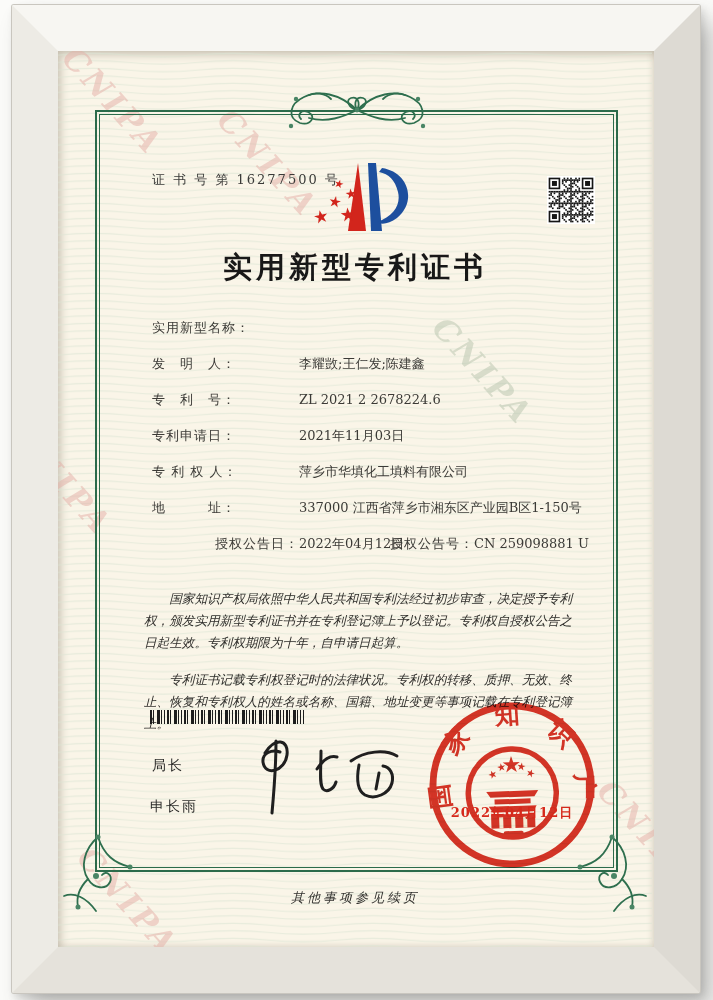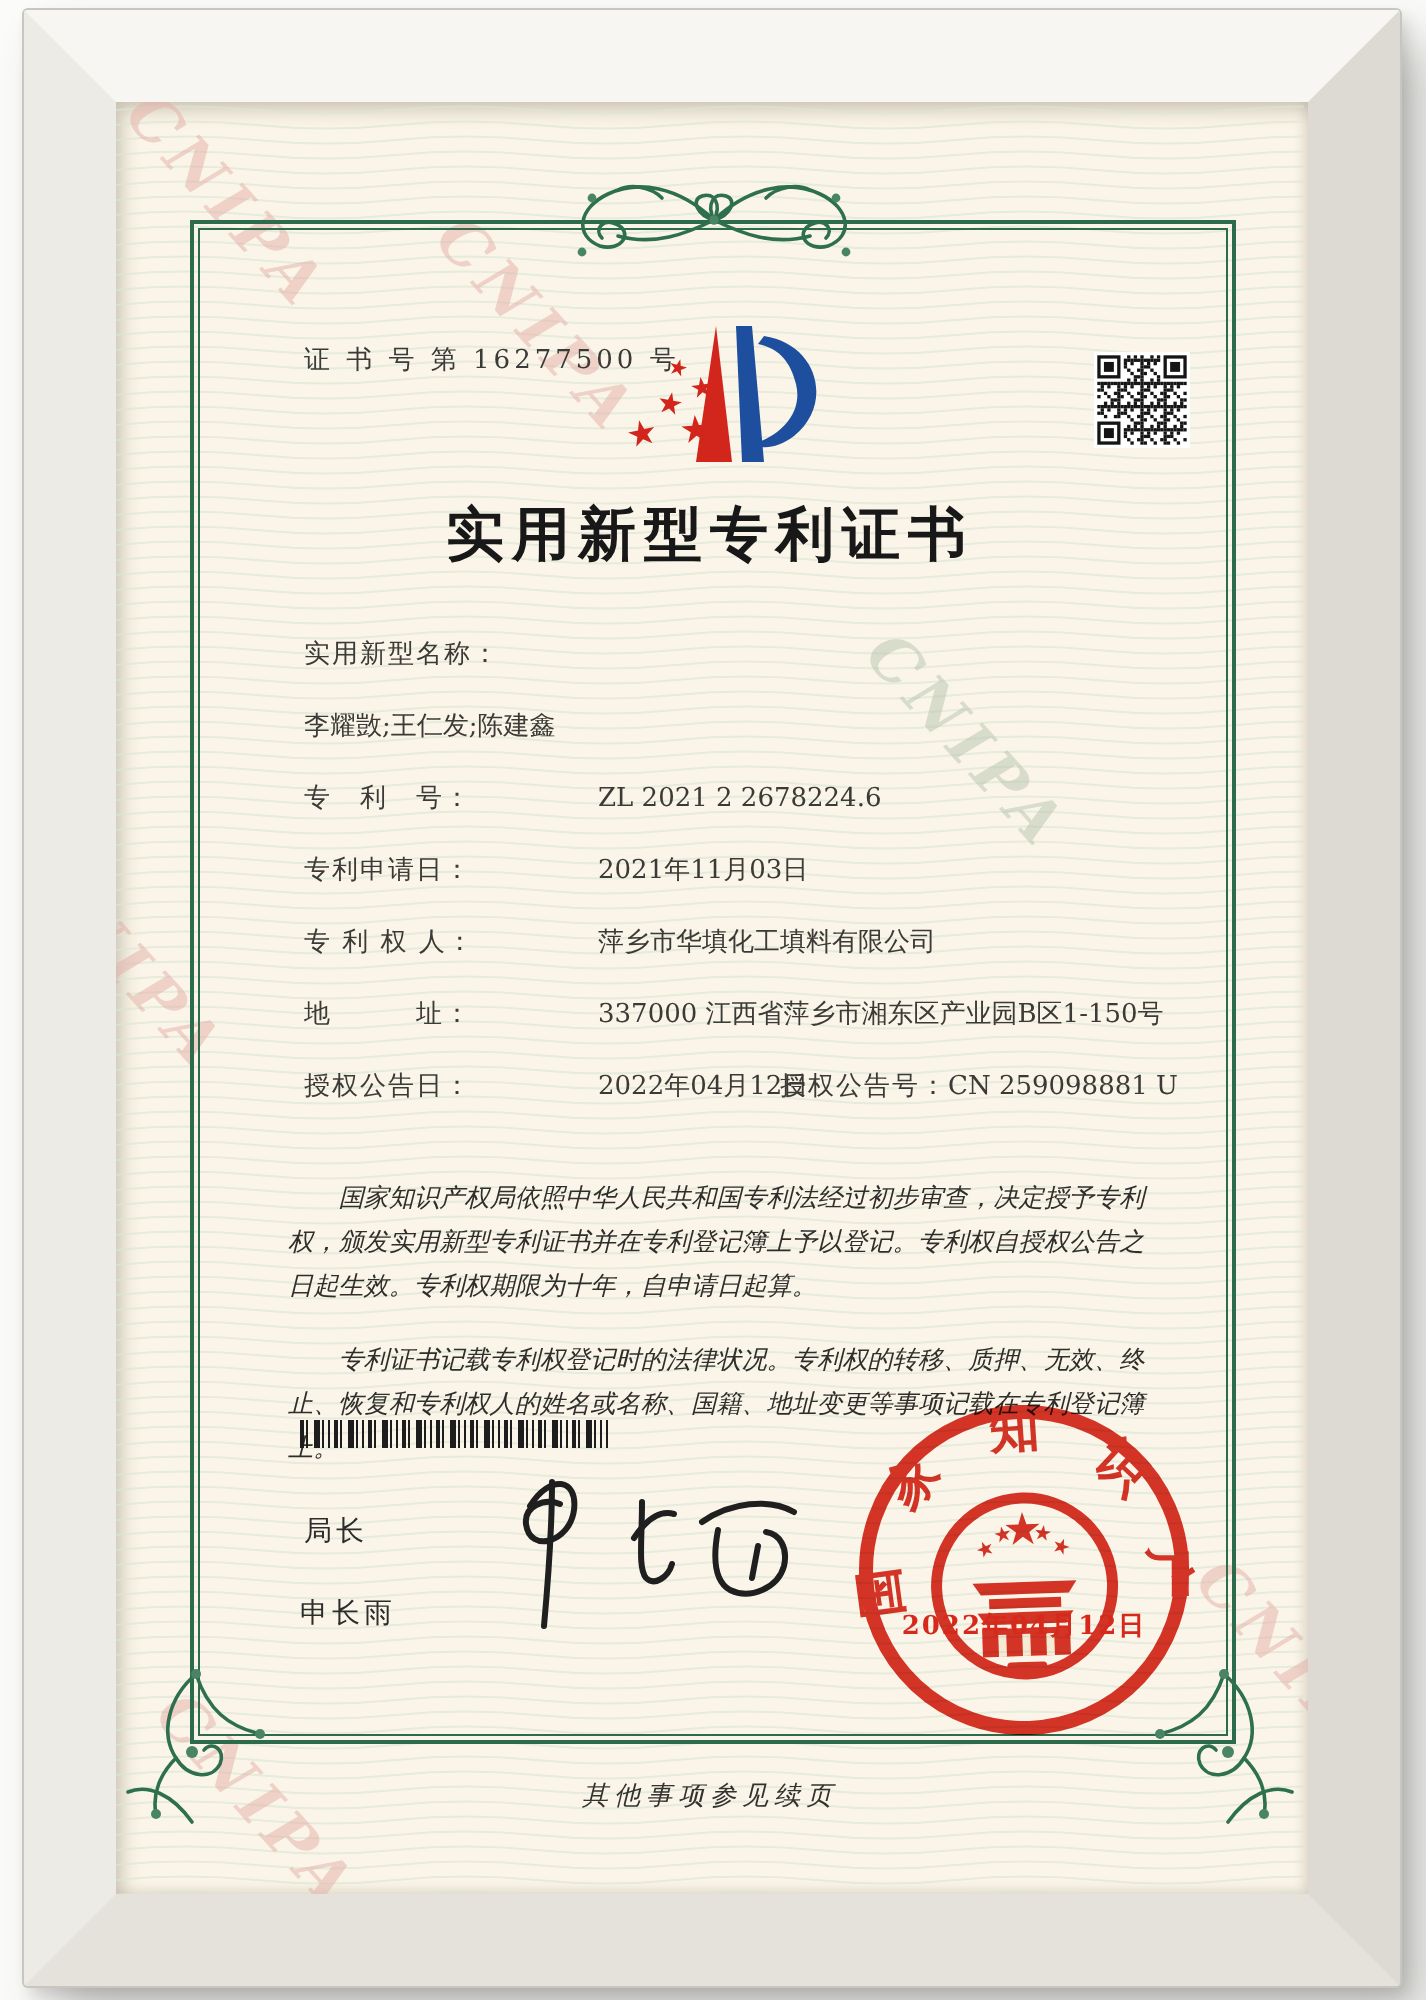--- a/index.html
+++ b/index.html
@@ -25,21 +25,21 @@
   
   .certno{position:absolute;left:94px;top:120px;font-size:13px;letter-spacing:2px;color:#3a3a38;}
   .logo{position:absolute;left:243px;top:108px;}
   .qr{position:absolute;left:487px;top:125px;}
   .title{position:absolute;left:0;top:197px;width:594px;text-align:center;font-size:29px;
          font-weight:bold;letter-spacing:4px;color:#181818;}
   .fields{position:absolute;left:94px;top:267px;width:475px;font-size:13px;color:#3b3a36;}
   .frow{display:flex;line-height:20px;margin-bottom:16px;white-space:nowrap;}
   .frow .lbl{width:147px;flex:none;letter-spacing:1px;}
   .frow .pair1{width:238px;flex:none;display:flex;}
-  .frow .pair1 .lbl2{width:147px;flex:none;letter-spacing:1px;}
+  .frow .pair1 .lbl2{width:147px;flex:none;letter-spacing:1px;text-align:right;}
   .paras{position:absolute;left:70px;top:521px;width:462px;font-size:12.6px;line-height:21.8px;
          color:#2f2e2b;font-style:italic;}
   .paras p{margin:16px;text-indent:2em;}
   .barcode{position:absolute;left:92px;top:659px;width:154px;height:14px;
     background:repeating-linear-gradient(90deg,#1d1d1d 0 2px,transparent 2px 3px,#1d1d1d 3px 4px,
       transparent 4px 7px,#1d1d1d 7px 10px,transparent 10px 11px,#1d1d1d 11px 12px,transparent 12px 14px,
       #1d1d1d 14px 15px,transparent 15px 17px);}
   .signer-title{position:absolute;left:94px;top:706px;font-size:14px;color:#2c2c2a;letter-spacing:2px;
     font-family:"DejaVu Sans","Liberation Sans",sans-serif;}
   .signer-name{position:absolute;left:92px;top:733px;font-size:14px;color:#2c2c2a;letter-spacing:2px;
@@ -430,20 +430,21 @@
           </g>
       </svg>
 
       <div class="title">实用新型专利证书</div>
 
       <div class="fields">
         <div class="frow">
           <span class="lbl">实用新型名称：</span>
         </div>
         <div class="frow">
+          <span class="lbl">发　明　人：</span>
           <span class="val">李耀敳;王仁发;陈建鑫</span>
         </div>
         <div class="frow">
           <span class="lbl">专　利　号：</span>
           <span class="val">ZL 2021 2 2678224.6</span>
         </div>
         <div class="frow">
           <span class="lbl">专利申请日：</span>
           <span class="val">2021年11月03日</span>
         </div>

